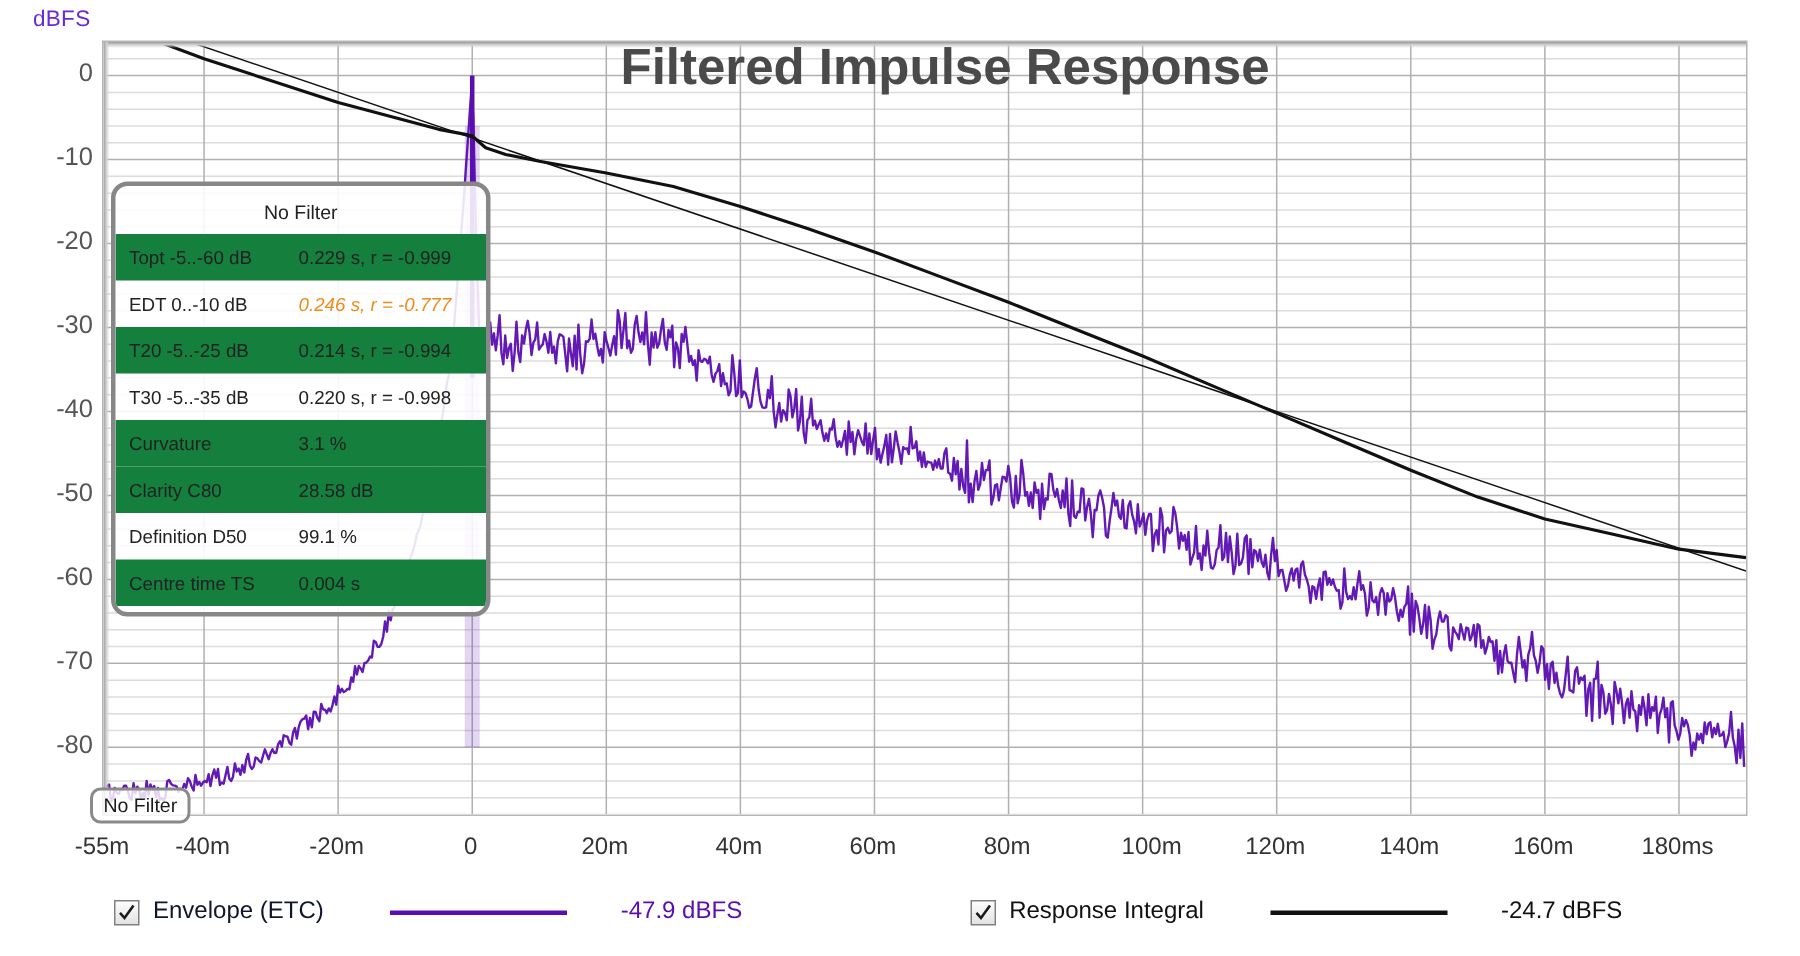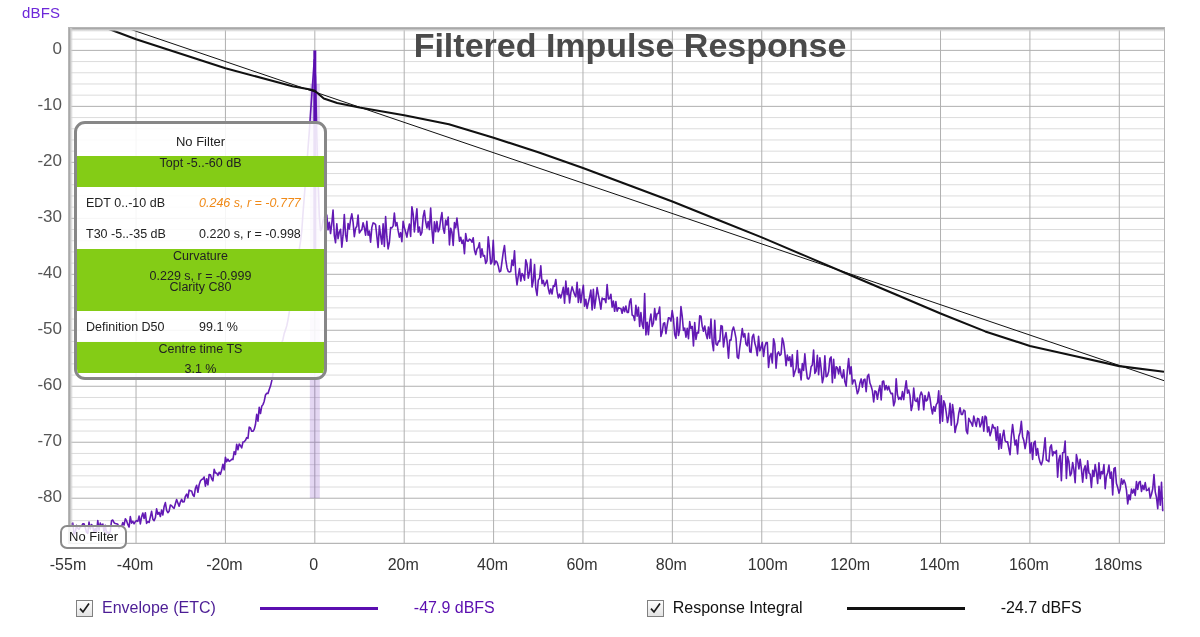--- a/index.html
+++ b/index.html
@@ -73,21 +73,21 @@
   }
   #infopanel .ptitle{
     text-align:center;font-size:13px;color:#222;
     padding:6px 0 7px 0;
   }
   .prow{
     display:flex;align-items:center;
     height:31px;font-size:12.5px;color:#222;
     padding:0 9px;box-sizing:border-box;
   }
-  .prow.alt{background:#84cc16;flex-direction:column;}
+  .prow.alt{background:#15803d;}
   .prow .k{flex:0 0 113px;white-space:nowrap;}
   .prow .v{white-space:nowrap;}
   .prow .v.hl{color:#f08a18;font-style:italic;}
   
   #chip{
     position:absolute;left:60px;top:525px;
     border:2px solid #8a8a8a;border-radius:7px;
     background:rgba(255,255,255,.82);
     font-size:13px;color:#1a1a1a;
     padding:2px 7px 3px 7px;
@@ -220,20 +220,24 @@
   <div class="ptitle">No Filter</div>
   <div id="prows">
       <div class="prow alt">
         <span class="k">Topt -5..-60 dB</span>
         <span class="v">0.229 s,  r = -0.999</span>
       </div>
       <div class="prow">
         <span class="k">EDT  0..-10 dB</span>
         <span class="v hl">0.246 s, r = -0.777</span>
       </div>
+      <div class="prow alt">
+        <span class="k">T20 -5..-25 dB</span>
+        <span class="v">0.214 s,  r = -0.994</span>
+      </div>
       <div class="prow">
         <span class="k">T30 -5..-35 dB</span>
         <span class="v">0.220 s,  r = -0.998</span>
       </div>
       <div class="prow alt">
         <span class="k">Curvature</span>
         <span class="v">3.1 %</span>
       </div>
       <div class="prow alt">
         <span class="k">Clarity C80</span>
@@ -252,21 +256,21 @@
 
 <div id="chip">No Filter</div>
 
 <div id="legend">
     <div class="legitem a">
       <span class="cbox">
         <svg width="13" height="13" viewBox="0 0 13 13">
           <path d="M2 6.6 L5 10 L11 1.6" fill="none" stroke="#1a1a1a" stroke-width="1.7"></path>
         </svg>
       </span>
-      <span class="leglabel" style="color: #4c1d95;">Envelope (ETC)</span>
+      <span class="leglabel" style="color: #0f172a;">Envelope (ETC)</span>
       <span class="swatch" style="background: rgb(91, 14, 176);"></span>
       <span class="legval" style="color: rgb(91, 14, 176);">-47.9 dBFS</span>
     </div>
     <div class="legitem b">
       <span class="cbox">
         <svg width="13" height="13" viewBox="0 0 13 13">
           <path d="M2 6.6 L5 10 L11 1.6" fill="none" stroke="#1a1a1a" stroke-width="1.7"></path>
         </svg>
       </span>
       <span class="leglabel" style="color: rgb(17, 17, 17);">Response Integral</span>

